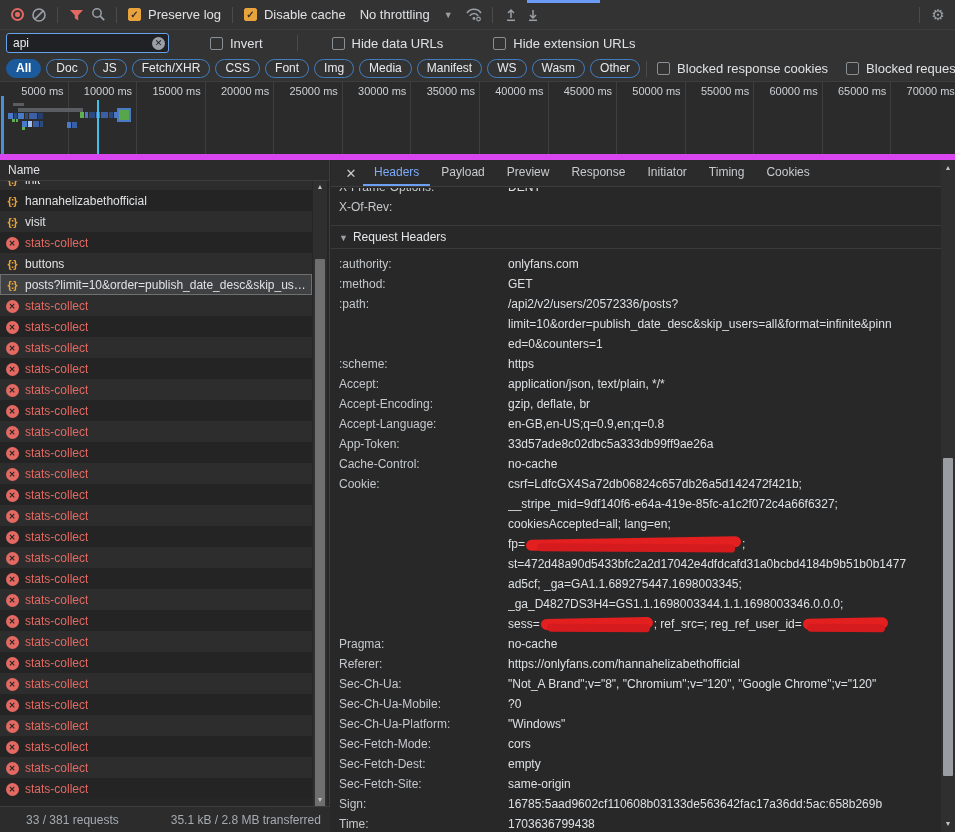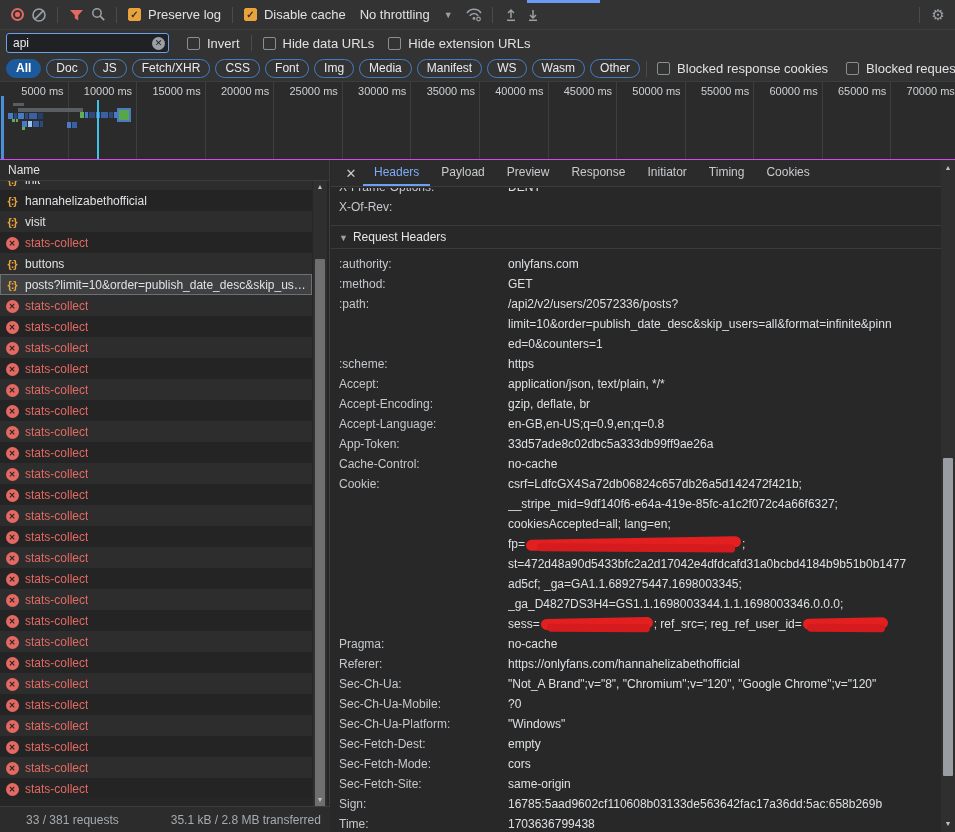--- a/index.html
+++ b/index.html
@@ -22,38 +22,38 @@
   .spacer{flex:1;}
 
   
   .check{display:flex;align-items:center;margin:0 4px;cursor:pointer;flex:0 0 auto;}
   .cb{width:13px;height:13px;border:1.5px solid #8a8f94;border-radius:2px;margin-right:7px;
      display:flex;align-items:center;justify-content:center;font-size:10px;font-weight:bold;color:#33302a;background:transparent;}
   .cb.on{background:#e8a33d;border-color:#e8a33d;}
   .cb-label{font-size:13px;color:#dfe1e4;white-space:nowrap;}
 
   
-  .filter-row{position:absolute;left:0;top:30px;width:955px;height:26px;background:#333333;display:flex;align-items:center;padding:0 6px;}
+  .filter-row{position:absolute;left:0;top:30px;width:955px;height:26px;background:#333333;display:flex;align-items:center;padding:0 6px;gap:23px;}
   .filter-box{position:relative;width:163px;height:20px;margin-right:14px;flex:0 0 auto;}
   .filter-box input{width:100%;height:100%;background:#202124;border:1px solid #66a3e8;border-radius:3px;
      color:#e8eaed;font-size:12px;font-family:"Liberation Sans",sans-serif;padding:0 20px 0 6px;outline:none;}
   .clear-circ{position:absolute;right:4px;top:3.5px;width:13px;height:13px;background:#9aa0a6;border-radius:50%;
      color:#202124;font-size:9px;line-height:13px;text-align:center;cursor:pointer;}
 
   
   .pills-row{position:absolute;left:0;top:56px;width:955px;height:26px;background:#333333;
      border-bottom:1px solid #3d3d3d;display:flex;align-items:center;padding:0 6px;}
   .pill{height:19px;line-height:17px;padding:0 9px;border:1px solid #437dc0;border-radius:10px;
      font-size:12px;color:#e8eaed;margin-right:5px;cursor:pointer;white-space:nowrap;flex:0 0 auto;}
   .pill.active{background:#1b5b9d;border-color:#1b5b9d;color:#ffffff;font-weight:bold;}
   .pill-sep{width:1px;height:16px;background:#4a4a4a;margin:0 6px 0 1px;flex:0 0 auto;}
   .pills-row .check{margin-right:14px;}
 
   
-  .overview{position:absolute;left:0;top:82px;width:955px;height:78px;background:#2b2b2b;border-bottom:1px solid #d946ef;overflow:hidden;}
+  .overview{position:absolute;left:0;top:82px;width:955px;height:78px;background:#2b2b2b;border-bottom:6px solid #d946ef;overflow:hidden;}
   .ticks{position:absolute;left:0;top:0;width:970px;height:78px;display:flex;}
   .tick{width:68.57px;height:78px;border-right:1px solid #3e3e3e;flex:0 0 auto;position:relative;}
   .tick-label{position:absolute;right:4px;top:3px;font-size:11px;color:#cdd1d5;white-space:nowrap;}
   .bars{position:absolute;left:0;top:0;width:955px;height:78px;pointer-events:none;}
   .wbar{position:absolute;}
   .brush-line{position:absolute;top:14px;bottom:0;width:3px;}
   .playhead{position:absolute;top:18px;bottom:0;width:2px;}
 
   
   .left-panel{position:absolute;left:0;top:160px;width:330px;height:646px;background:#262626;border-right:1px solid #3d3d3d;}
@@ -187,21 +187,21 @@
     </span>
     <label class="check">
         <span class="cb"></span>
         <span class="cb-label">Invert</span>
       </label>
     <span class="tb-sep"></span>
     <label class="check">
         <span class="cb"></span>
         <span class="cb-label">Hide data URLs</span>
       </label>
-    <label class="check" style="margin-left:10px;">
+    <label class="check" style="margin-left:23px;">
         <span class="cb"></span>
         <span class="cb-label">Hide extension URLs</span>
       </label>
   </div>
 
   <div class="pills-row">
     <span id="pills" style="display:flex;align-items:center;">
         <span class="pill active">All</span>
         <span class="pill">Doc</span>
         <span class="pill">JS</span>
@@ -532,26 +532,26 @@
         </div>
         <div class="hrow">
           <span class="hname">Sec-Ch-Ua-Mobile:</span>
           <div class="hval">?0</div>
         </div>
         <div class="hrow">
           <span class="hname">Sec-Ch-Ua-Platform:</span>
           <div class="hval">"Windows"</div>
         </div>
         <div class="hrow">
+          <span class="hname">Sec-Fetch-Mode:</span>
+          <div class="hval">cors</div>
+        </div>
+        <div class="hrow">
           <span class="hname">Sec-Fetch-Dest:</span>
           <div class="hval">empty</div>
-        </div>
-        <div class="hrow">
-          <span class="hname">Sec-Fetch-Mode:</span>
-          <div class="hval">cors</div>
         </div>
         <div class="hrow">
           <span class="hname">Sec-Fetch-Site:</span>
           <div class="hval">same-origin</div>
         </div>
         <div class="hrow">
           <span class="hname">Sign:</span>
           <div class="hval">16785:5aad9602cf110608b03133de563642fac17a36dd:5ac:658b269b</div>
         </div>
         <div class="hrow">

